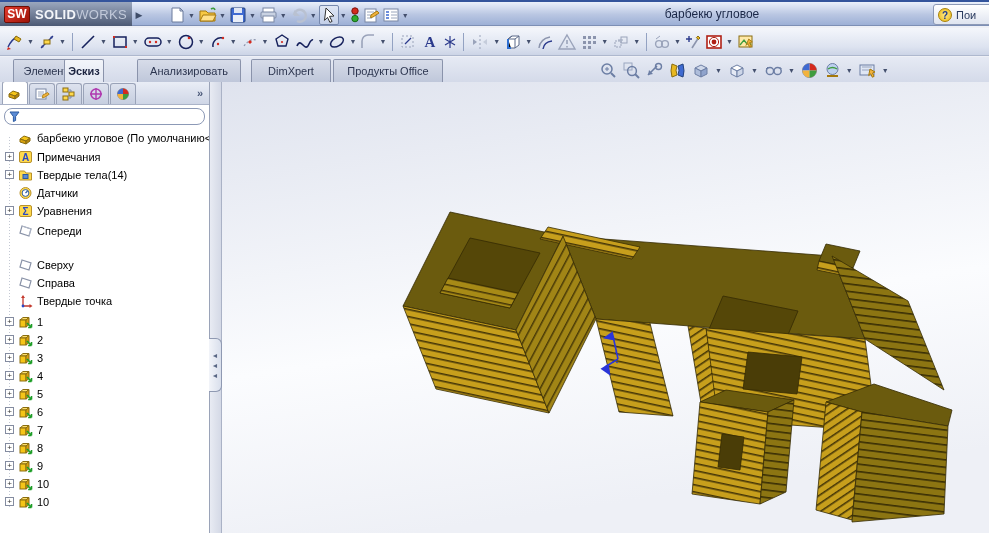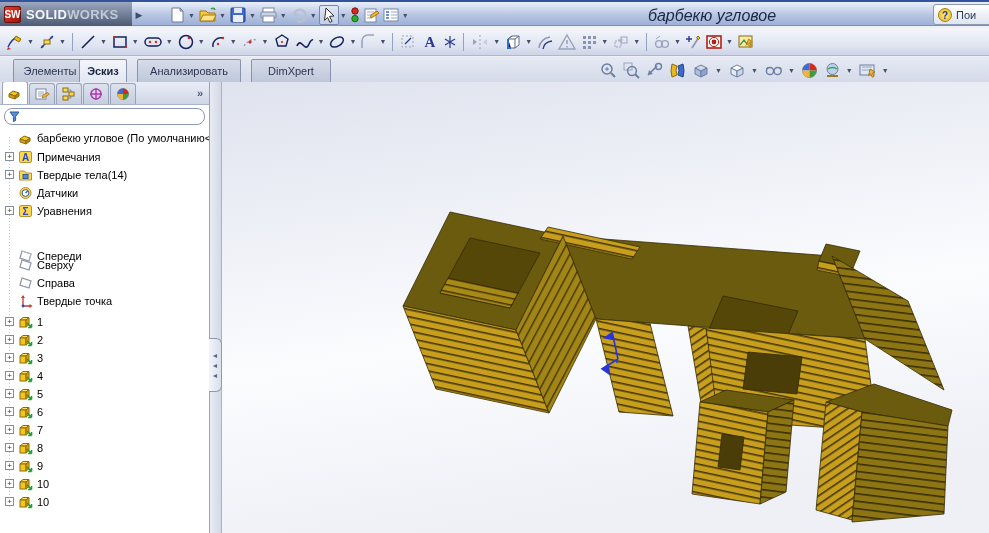--- a/index.html
+++ b/index.html
@@ -6,36 +6,36 @@
   html,body { width: 989px; height: 533px; overflow: hidden;
     font-family: "Liberation Sans", "DejaVu Sans", sans-serif; }
   .app { position: relative; width: 989px; height: 533px; background:#eef0f6; }
 
   
   .titlebar { position:absolute; left:0; top:0; width:989px; height:26px;
     background: linear-gradient(#eaf0fb, #b9c6e2 55%, #9db0d6);
     border-top: 2px solid #33549c; border-bottom:1px solid #7d8fb5; }
   .logo { position:absolute; left:0; top:0; width:132px; height:24px;
     background: linear-gradient(#9aa7be, #4d5a74); display:flex; align-items:center; gap:5px; padding-left:4px; }
-  .logo-cube { width:17px; height:17px; background:linear-gradient(135deg,#e23b2e,#9e1408);
-    border:1px solid #6d0d04; border-radius:2px; color:#fff; font-size:10px; font-weight:bold;
+  .logo-cube { width:26px; height:17px; background:linear-gradient(135deg,#e23b2e,#9e1408);
+    border:1px solid #6d0d04; border-radius:2px; color:#fff; font-size:12px; font-weight:bold;
     display:flex; align-items:center; justify-content:center; }
   .logo-text { color:#f4f6fa; font-size:13px; letter-spacing:.3px; }
   .logo-text b { font-style:normal; }
-  .logo-text span { color:#c2cada; font-weight:bold;text-align:right; }
+  .logo-text span { color:#c2cada; font-weight:normal;text-align:right; }
   .logo-arrow { position:absolute; left:133px; top:3px; width:12px; height:20px; color:#3e4c68; font-size:9px;
     display:flex; align-items:center; justify-content:center; }
   .tb-icons { position:absolute; left:168px; top:2px; height:22px; display:flex; align-items:center; }
   .tbtn { height:20px; display:flex; align-items:center; padding:0 1px; border-radius:2px; }
   .tbtn svg { display:block; }
   .drop { font-size:7px; color:#44506e; margin:0 2px 0 1px; }
   .tbtn.pressed { border:1px solid #7688ad; background:linear-gradient(#dfe6f4,#c3cfe8); }
   .tsep { width:1px; height:18px; background:#93a2c2; margin:0 4px; }
   .doc-title { position:absolute; left:712px; top:5px; transform:translateX(-50%);
-    font-size:16px; color:#1a2747; white-space:nowrap;font-style:italic; }
+    font-size:12px; color:#1a2747; white-space:nowrap; }
   .help-btn { position:absolute; right:-14px; top:2px; width:70px; height:21px;
     background:linear-gradient(#ffffff,#dfe4ef); border:1px solid #8c99b6; border-radius:3px;
     display:flex; align-items:center; gap:4px; padding-left:4px; font-size:11px; color:#2a3a5e; overflow:hidden; }
   .help-q { width:14px; height:14px; border-radius:50%; background:radial-gradient(#ffe98a,#e8b70f);
     border:1px solid #a87f06; color:#1d3d8f; font-size:10px; font-weight:bold; text-align:center; line-height:13px; }
 
   
   .sketchbar { position:absolute; left:0; top:28px; width:989px; height:28px;
     background:linear-gradient(#f4f6fb,#dde3f0 70%,#ccd4e6); border-bottom:1px solid #aeb8ce;
     display:flex; align-items:center; padding-left:4px; }
@@ -358,23 +358,24 @@
       <svg width="20" height="20" viewBox="0 0 20 20">
           <rect x="3" y="4" width="13" height="11" fill="#ffe9a8" stroke="#8a6d10"></rect>
           <path d="M4 13 l4 -5 3 4 2 -2 2 3" fill="none" stroke="#3f9c3f" stroke-width="1.3"></path>
           <path d="M13 9 l4 3 -3 1 2 4 -2 1 -2 -4 -2 2 z" fill="#f2b23c" stroke="#a5790d" transform="translate(1,-1) scale(0.9)"></path>
         </svg>
     </span>
   </div>
 
   <div class="tabrow">
     <div class="rtab" style="left:13px; width:74px;">Элементы</div>
-    <div class="rtab active" style="left:79px; width:48px;">Эскиз</div>
+    <div class="rtab active" style="left:64px; width:40px;">Эскиз</div>
     <div class="rtab" style="left:137px; width:104px;">Анализировать</div>
     <div class="rtab" style="left:251px; width:80px;">DimXpert</div>
+    <div class="rtab" style="left:333px; width:110px;">Продукты Office</div>
   </div>
 
   <div class="viewport">
     <svg width="767" height="451" viewBox="222 82 767 451">
       <defs>
         <linearGradient id="bgGrad" x1="0" y1="0" x2="0.25" y2="1">
           <stop offset="0" stop-color="#dfe3ee"></stop>
             <stop offset="0.62" stop-color="#fbfcfe"></stop>
             <stop offset="1" stop-color="#eef0f6"></stop>
         </linearGradient>
@@ -626,21 +627,21 @@
         <span class="ticon">
             <svg width="15" height="14" viewBox="0 0 15 14">
               <rect x="1.5" y="1.5" width="12" height="11" rx="1.5" fill="#ffd94d" stroke="#b8912a"></rect>
               <text x="7.5" y="10.5" font-size="10" font-weight="bold" fill="#2b49c4" text-anchor="middle" font-family="Liberation Sans, sans-serif">Σ</text>
             </svg>
           </span>
         <span>Уравнения</span>
       </div>
 
 
-      <div class="trow" style="top:120px">
+      <div class="trow" style="top:95px">
         <span class="noexp"></span>
         <span class="ticon">
             <svg width="15" height="14" viewBox="0 0 15 14">
               <path d="M4 2 L13 5 L11 12 L2 9 Z" fill="none" stroke="#8a93a8" stroke-width="1.2"></path>
               <path d="M4 2 L13 5 L11 12" fill="none" stroke="#b9c0cf" stroke-width="0.8"></path>
             </svg>
           </span>
         <span>Спереди</span>
       </div>
       <div class="trow" style="top:129px">

